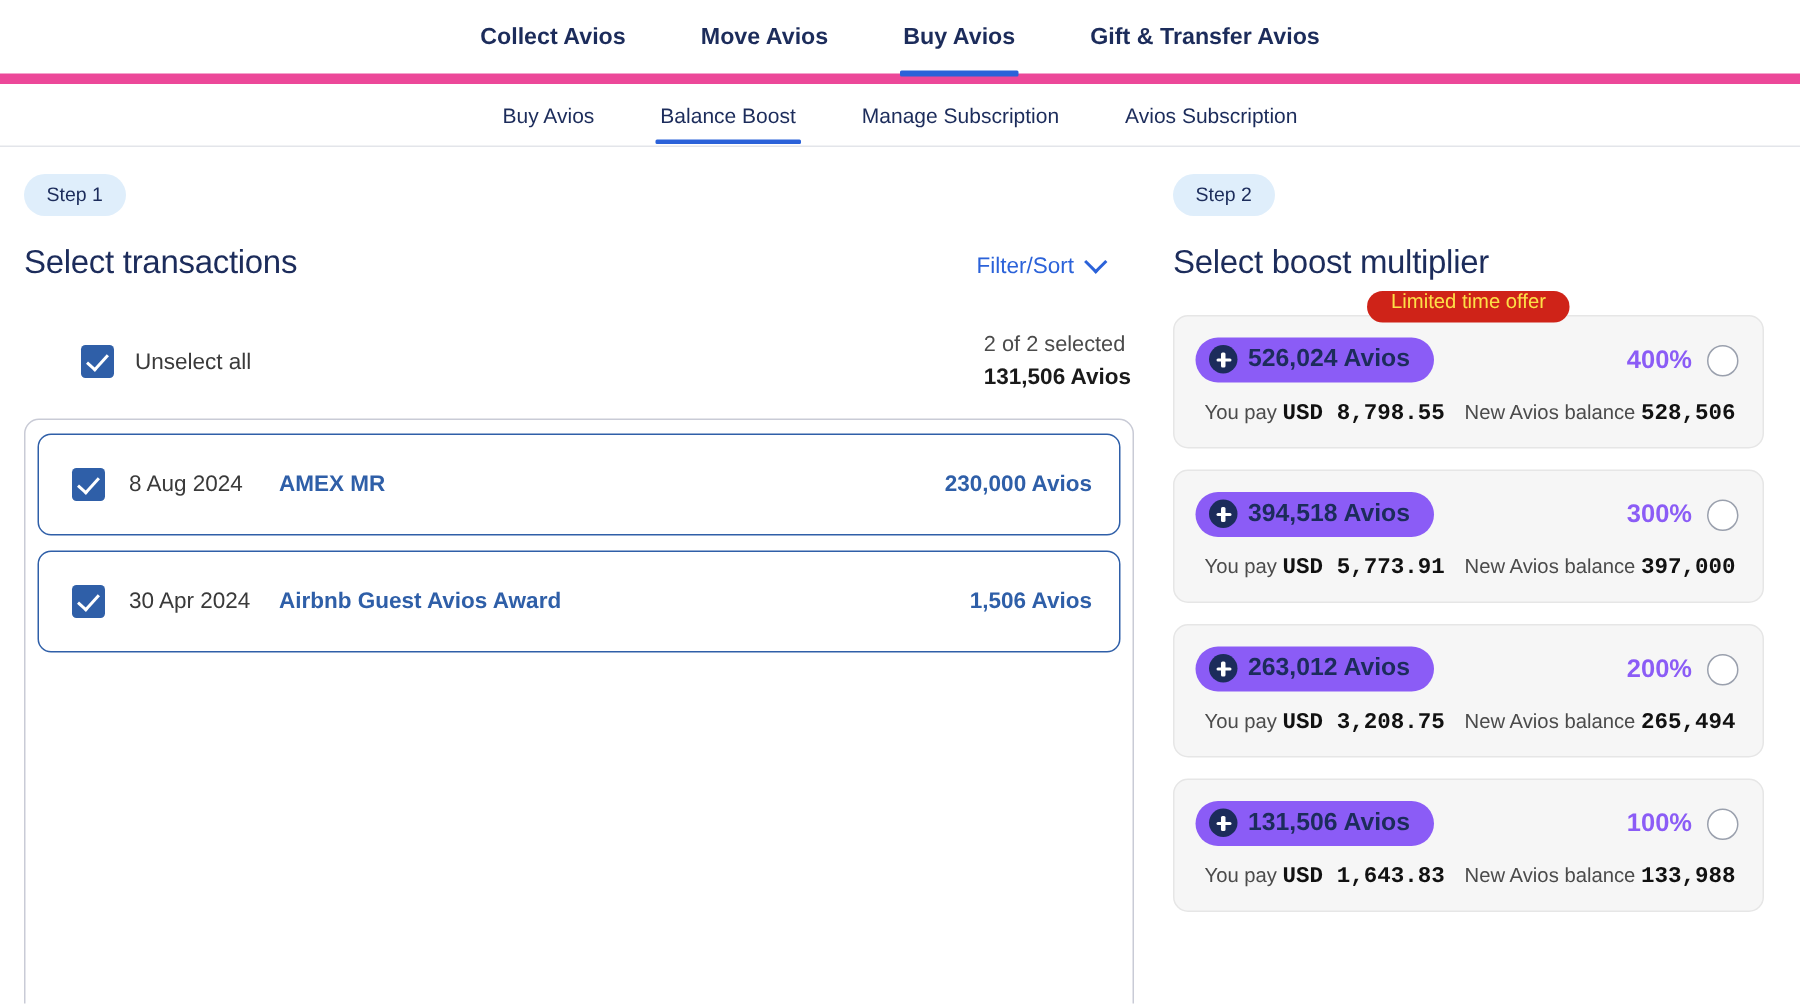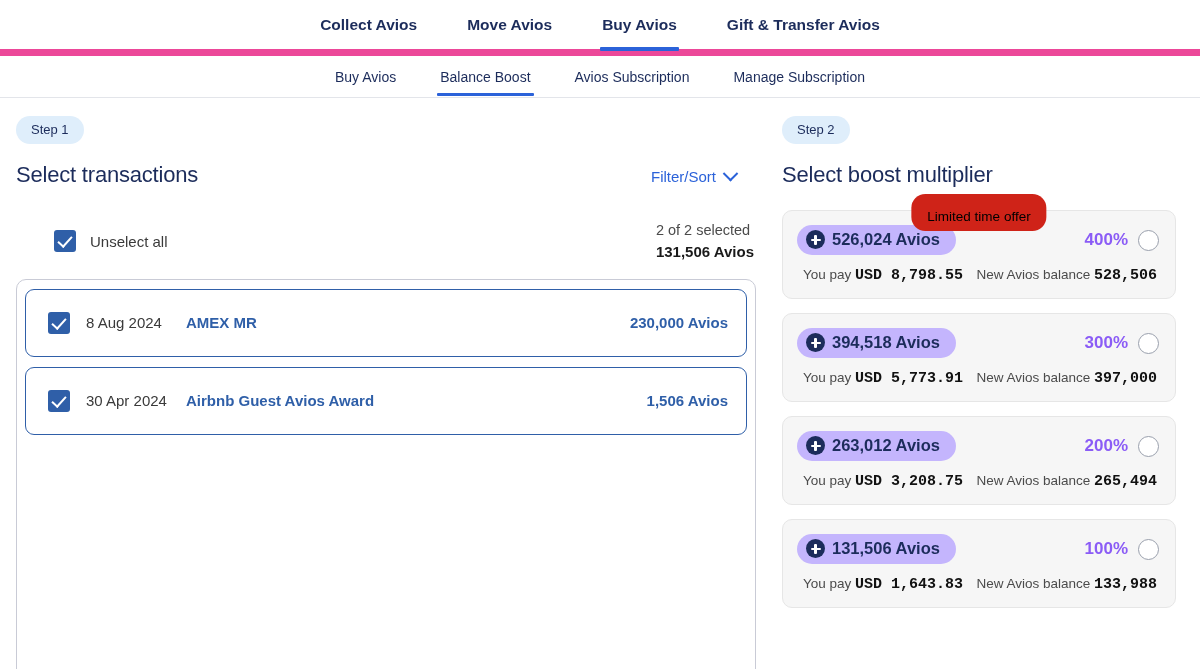--- a/index.html
+++ b/index.html
@@ -197,37 +197,37 @@
     padding: 14px 16px 14px 14px;
     margin-bottom: 14px;
     cursor: pointer;
   }
   .badge-offer {
     position: absolute;
     top: -17px;
     left: 50%;
     transform: translateX(-50%);
     background: #cf2318;
-    color: #000000;
+    color: #fde047;
     font-size: 13.5px;
     border-radius: 14px;
-    padding: 16px 16px 7px 16px;
+    padding: 0 16px 7px 16px;
     line-height: 1;
     white-space: nowrap;
   }
   .boost-top {
     display: flex;
     align-items: center;
     justify-content: space-between;
   }
   .avios-pill {
     display: inline-flex;
     align-items: center;
     gap: 7px;
-    background: #c4b5fd;
+    background: #8b5cf6;
     border-radius: 16px;
     padding: 5px 16px 6px 9px;
   }
   .plus-icon {
     width: 19px; height: 19px;
     background: #1c2c5b;
     border-radius: 50%;
     position: relative;
     flex: none;
   }
@@ -275,22 +275,22 @@
 <div class="topnav">
   <div class="topnav-item">Collect Avios</div>
   <div class="topnav-item">Move Avios</div>
   <div class="topnav-item active">Buy Avios</div>
   <div class="topnav-item">Gift &amp; Transfer Avios</div>
 </div>
 
 <div class="subnav">
   <div class="subnav-item">Buy Avios</div>
   <div class="subnav-item active">Balance Boost</div>
+  <div class="subnav-item">Manage Subscription</div>
   <div class="subnav-item">Avios Subscription</div>
-  <div class="subnav-item">Manage Subscription</div>
 </div>
 
 <div class="content">
 
   <div class="pane-left">
 
     <div class="step-pill">Step 1</div>
 
     <div class="title-row">
       <div class="pane-title">Select transactions</div>

